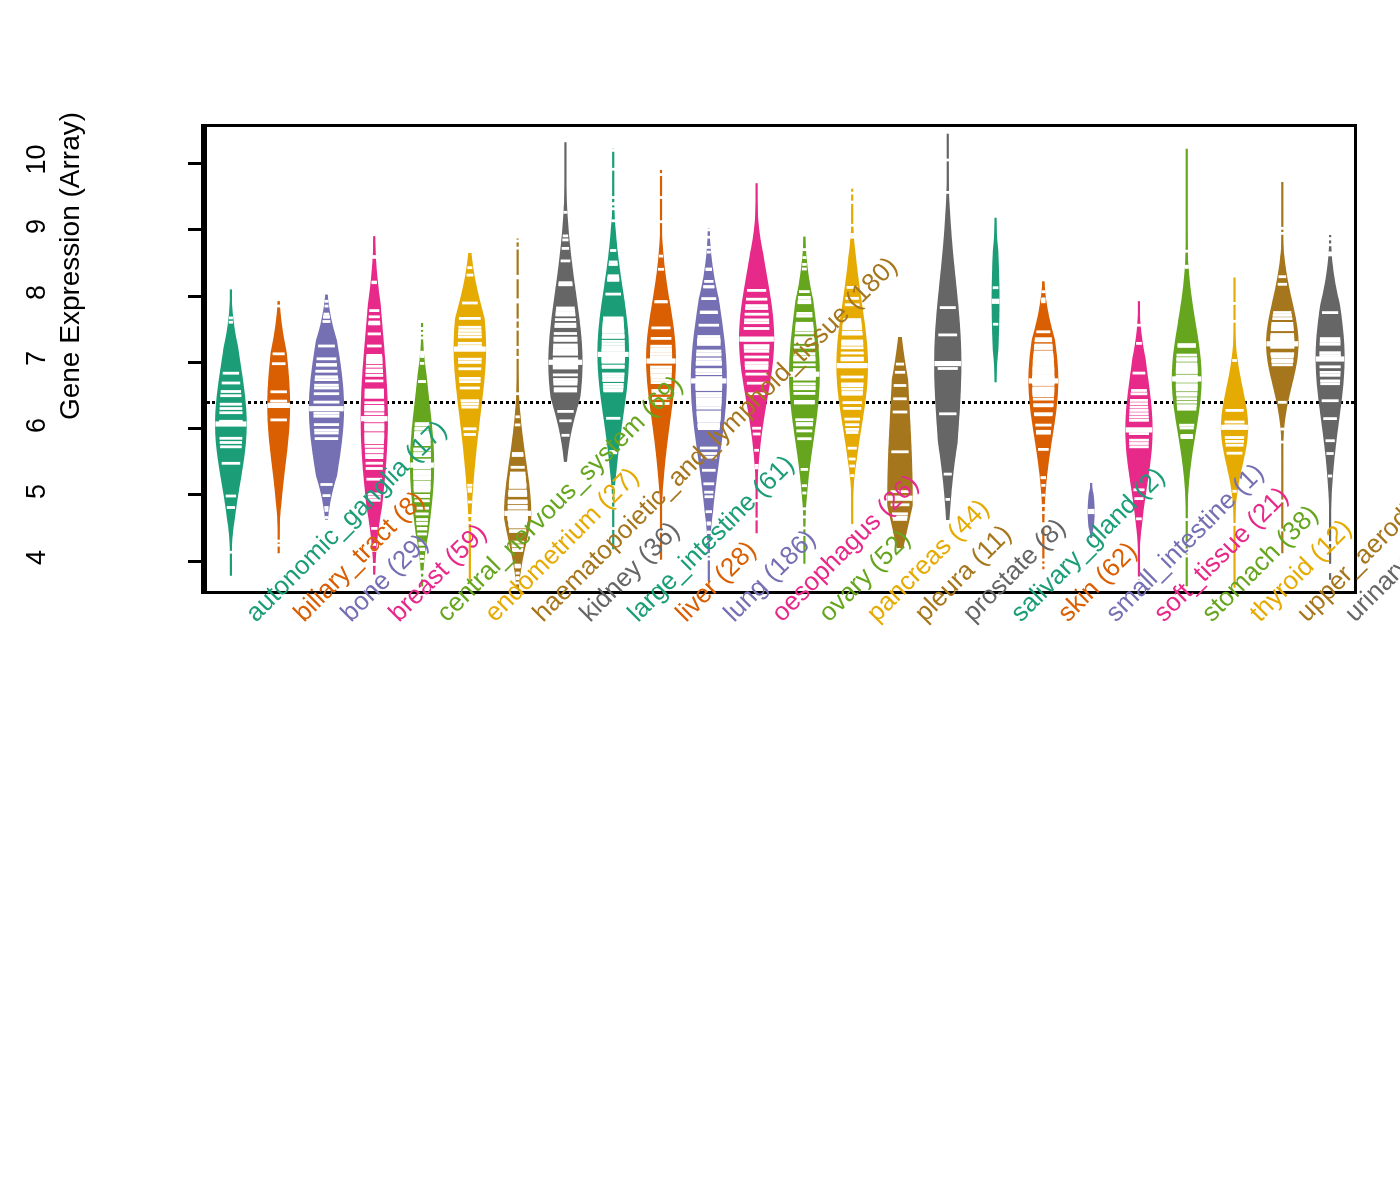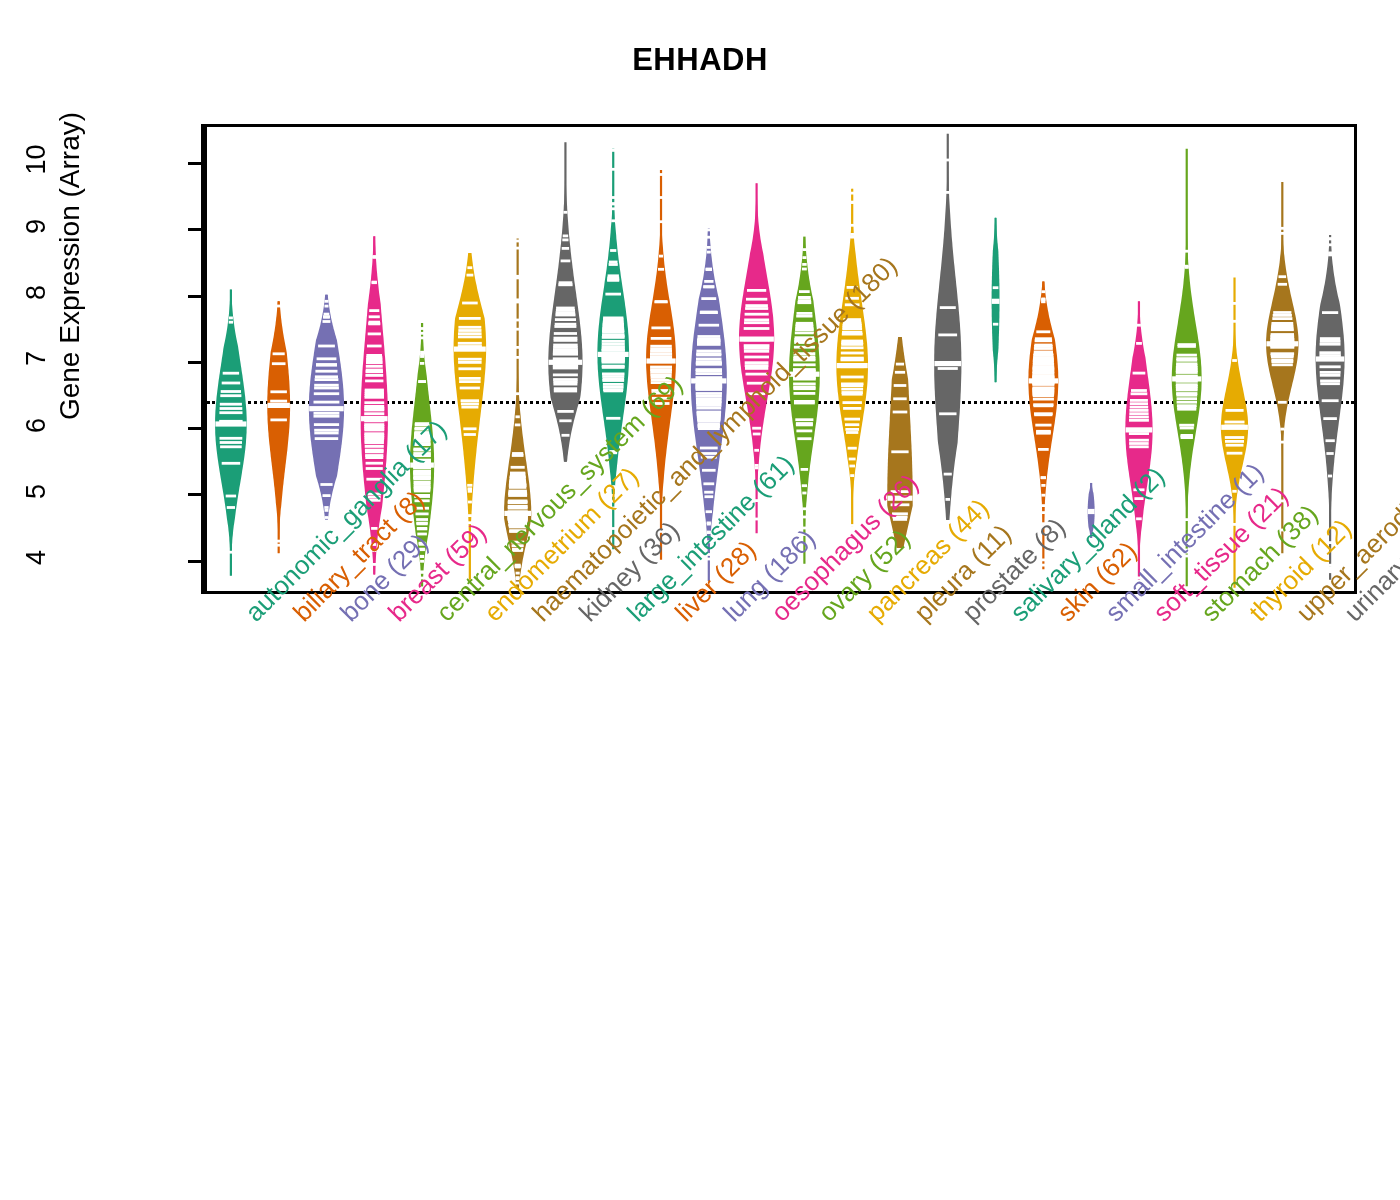--- a/index.html
+++ b/index.html
@@ -51,21 +51,20 @@
     position:absolute;font-size:26px;white-space:nowrap;
     transform-origin:left top;transform:rotate(-45deg);
     font-family:"Liberation Sans","DejaVu Sans",sans-serif;
   }
 </style>
 </head>
 <body>
 
 <div id="root">
 
-  <div id="chart-title">EHHADH</div>
 
   <div id="y-axis-title">Gene Expression (Array)</div>
 
   <div id="y-axis-spine"></div>
   <div id="y-axis-ticks">
       <div class="ytick-mark" style="top: 559.671px;"></div>
       <div class="ytick-label" style="top: 544.171px;">4</div>
       <div class="ytick-mark" style="top: 493.386px;"></div>
       <div class="ytick-label" style="top: 477.886px;">5</div>
       <div class="ytick-mark" style="top: 427.1px;"></div>

